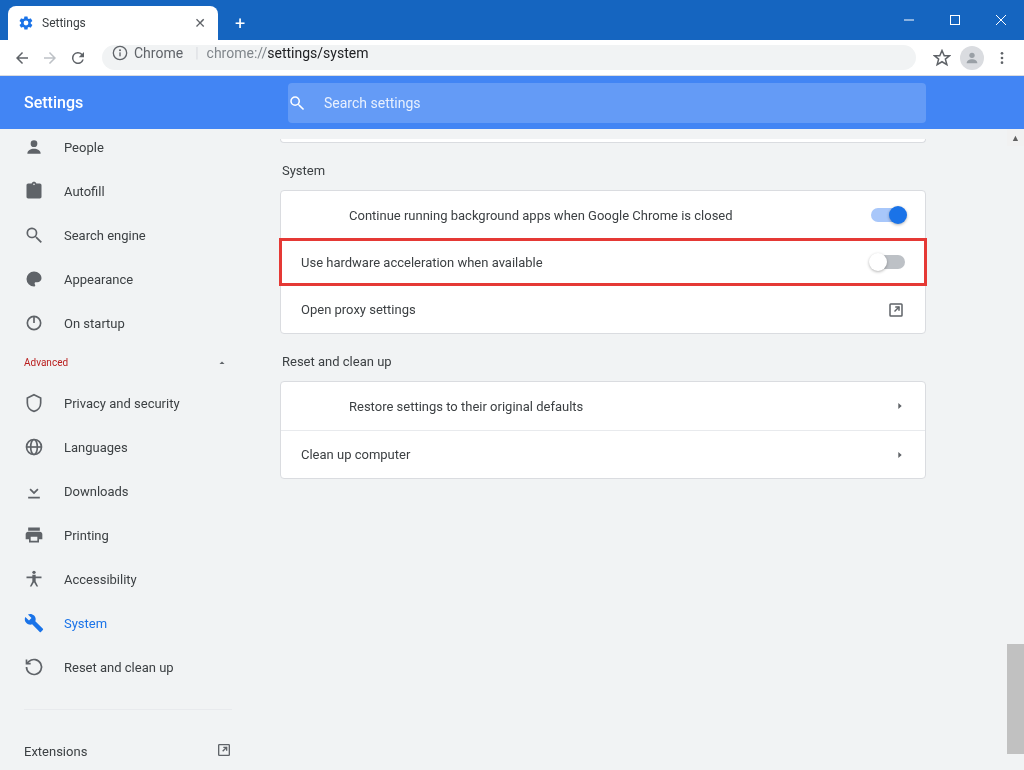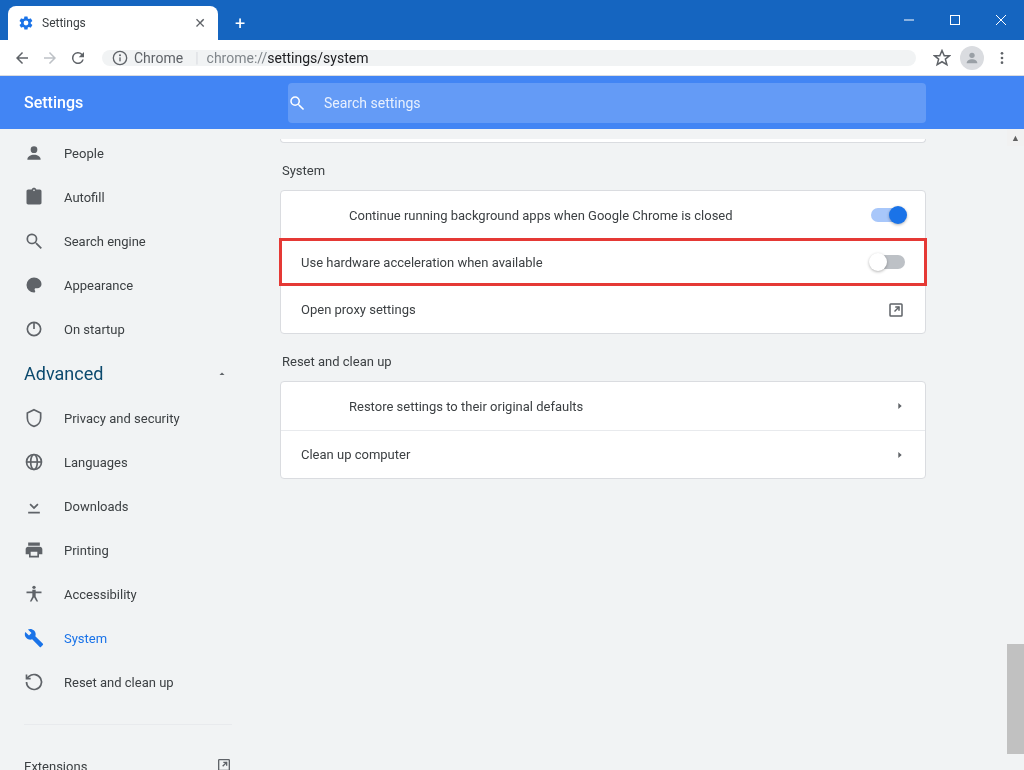--- a/index.html
+++ b/index.html
@@ -12,47 +12,47 @@
   .tab .close { margin-left: auto; width: 16px; height:16px; display:flex; align-items:center; justify-content:center; color:#5f6368; font-size:14px; }
   .newtab { width: 28px; height: 28px; margin-left: 8px; margin-bottom: 3px; color: #fff; display:flex; align-items:center; justify-content:center; font-size:18px; }
   .win-controls { margin-left: auto; display:flex; }
   .win-btn { width: 46px; height: 40px; display:flex; align-items:center; justify-content:center; color:#fff; }
   .win-btn svg { width:12px; height:12px; }
 
   
   .toolbar { height: 36px; background: #fff; display:flex; align-items:center; padding: 0 8px; border-bottom:1px solid #dadce0; }
   .tool-icon { width: 28px; height: 28px; display:flex; align-items:center; justify-content:center; color:#5f6368; border-radius:50%; }
   .tool-icon.disabled { color:#bdc1c6; }
-  .omnibox { flex:1; height: 16px; background:#f1f3f4; border-radius:14px; display:flex; align-items:flex-start; padding:0 10px; margin: 0 6px 0 10px; font-size:14px; color:#5f6368; }
+  .omnibox { flex:1; height: 25px; background:#f1f3f4; border-radius:14px; display:flex; align-items:flex-start; padding:0 10px; margin: 0 6px 0 10px; font-size:14px; color:#5f6368; }
   .omnibox .site-icon { width:16px; height:16px; margin-right:6px; display:flex; align-items:center; justify-content:center; }
   .omnibox .chrome-label { color:#5f6368; margin-right:4px; }
   .omnibox .sep { color:#dadce0; margin:0 8px; }
   .url-gray { color:#80868b; }
   .url-dark { color:#202124; }
   .toolbar .right-icons { display:flex; align-items:center; gap:2px; margin-left:6px; }
   .avatar { width:24px; height:24px; border-radius:50%; background:#dadce0; display:flex; align-items:center; justify-content:center; }
 
   
   .blue-header { height: 53px; background:#4285f4; display:flex; align-items:center; padding-left:24px; }
   .blue-header .title { color:#fff; font-size:16px; font-weight:500; }
   .search-wrap { margin-left:auto; margin-right:98px; height:40px; width: 638px; background: rgba(255,255,255,0.18); border-radius:4px; display:flex; align-items:center; padding:0 0; margin-top:6px; margin-bottom:6px; }
   .search-wrap .sicon { color:#fff; margin-right:18px; display:flex; }
   .search-wrap input { background:transparent; border:none; outline:none; color:#fff; font-size:14px; width:100%; }
   .search-wrap input::placeholder { color: rgba(255,255,255,0.85); }
 
   
   .main { display:flex; height: calc(770px - 40px - 36px - 53px); position:relative; }
 
   
-  .sidebar { width: 256px; padding-top:14px; display:flex; flex-direction:column;gap:24px; }
+  .sidebar { width: 256px; padding-top:8px; display:flex; flex-direction:column;gap:24px; }
   .side-item { height:40px; display:flex; align-items:center; padding-left:24px; font-size:13px; color:#3c4043; cursor:pointer; }
   .side-item.active { color:#1a73e8; }
   .side-item .sicon2 { width:20px; height:20px; margin-right:20px; display:flex; align-items:center; justify-content:center; color:#5f6368; }
   .side-item.active .sicon2 { color:#1a73e8; }
-  .advanced-row { height:40px; display:flex; align-items:center; padding:0 24px; font-size:18px; color:#0c4a6e; cursor:pointer; }
+  .advanced-row { height:40px; display:flex; align-items:flex-start; padding:0 24px; font-size:10px; color:#b91c1c; cursor:pointer; }
   .advanced-row .chev { margin-left:auto; width:20px; display:flex; justify-content:center; }
   .side-divider { border-top:1px solid #e8eaed; margin: 8px 24px; }
   .side-bottom { height:40px; display:flex; align-items:center; padding:0 24px; font-size:13px; color:#3c4043; }
   .side-bottom .ext-icon { margin-left:auto; color:#5f6368; }
 
   
   .content { flex:1; padding: 10px 98px 0 0; overflow:hidden; position:relative; }
   .content-inner { margin-left: 24px; }
   .section-title { font-size:13px; color:#3c4043; margin: 20px 0 12px 2px; }
   .card-top-edge { height:4px; background:#fff; border:1px solid #dadce0; border-top:none; border-radius: 0 0 4px 4px; margin-top:0; }

